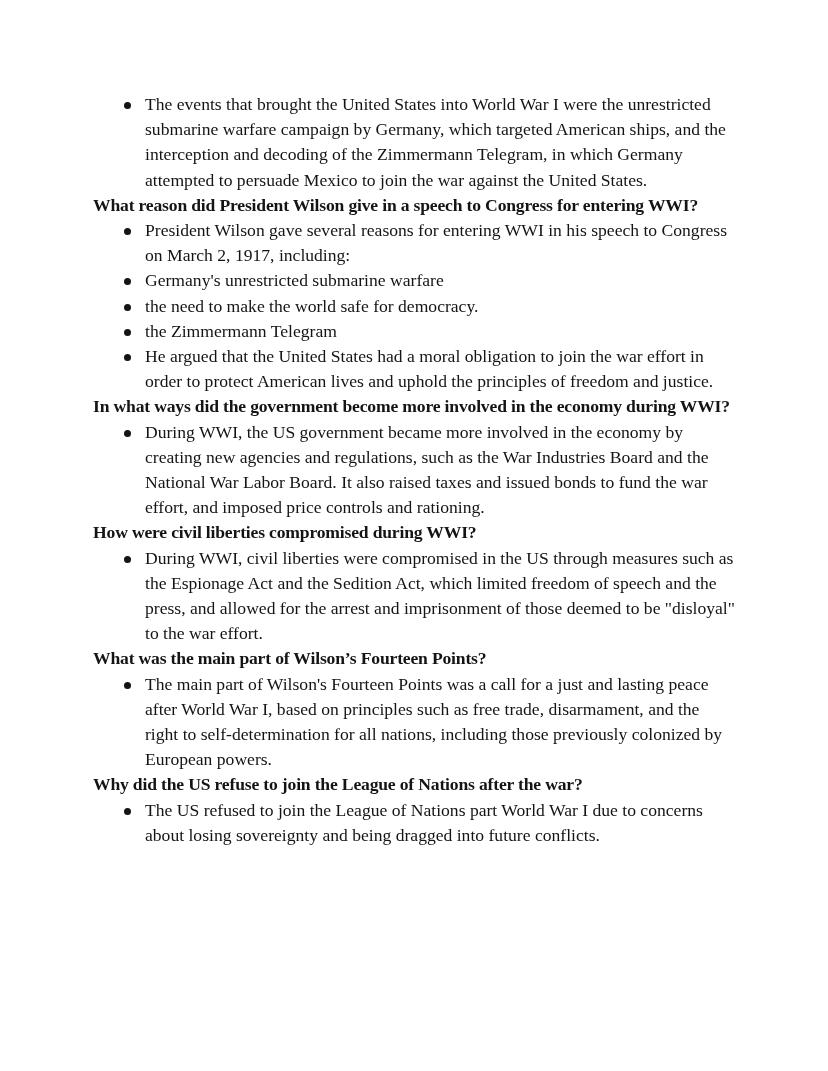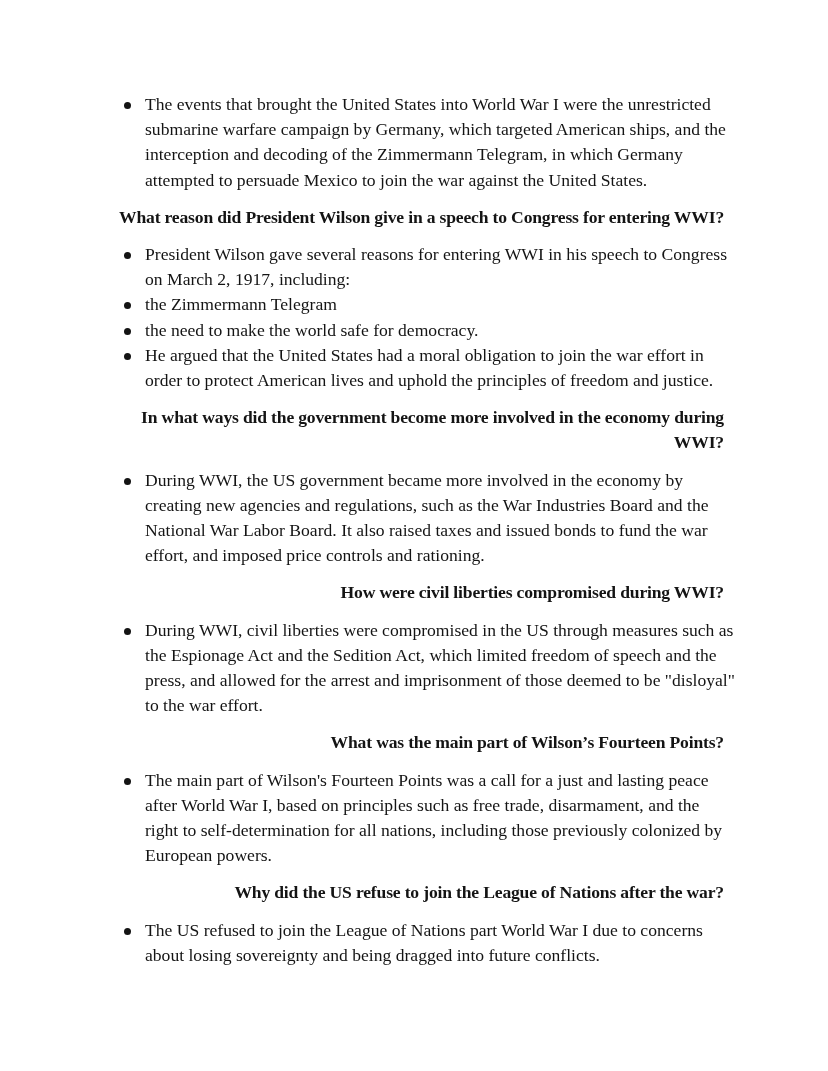--- a/index.html
+++ b/index.html
@@ -26,26 +26,26 @@
     position: absolute;
     left: 93px;
     top: 92px;
     width: 643px;
   }
   .block {
     margin: 0;
     padding: 0;
   }
   .qa-heading {
-    margin: 12px;
+    margin: 0;
     padding: 0;
     font-size: 17.6px;
     line-height: 25.2px;
     font-weight: bold;
-    text-align: right;
+    text-align: left;
     letter-spacing: -0.01em;
   }
   ul.bullets {
     margin: 0;
     padding: 0;
     list-style: none;
   }
   ul.bullets > li {
     position: relative;
     margin: 0;
@@ -85,25 +85,29 @@
 
     <div class="block">
       <p class="qa-heading">What reason did President Wilson give in a speech to Congress for entering WWI?</p>
       <ul class="bullets">
         <li>
           <span class="bullet-dot"></span>
           <span class="li-text">President Wilson gave several reasons for entering WWI in his speech to Congress on March 2, 1917, including:</span>
         </li>
         <li>
           <span class="bullet-dot"></span>
-          <span class="li-text">the Zimmermann Telegram</span>
+          <span class="li-text">Germany's unrestricted submarine warfare</span>
         </li>
         <li>
           <span class="bullet-dot"></span>
           <span class="li-text">the need to make the world safe for democracy.</span>
+        </li>
+        <li>
+          <span class="bullet-dot"></span>
+          <span class="li-text">the Zimmermann Telegram</span>
         </li>
         <li>
           <span class="bullet-dot"></span>
           <span class="li-text">He argued that the United States had a moral obligation to join the war effort in order to protect American lives and uphold the principles of freedom and justice.</span>
         </li>
       </ul>
     </div>
 
     <div class="block">
       <p class="qa-heading">In what ways did the government become more involved in the economy during WWI?</p>

